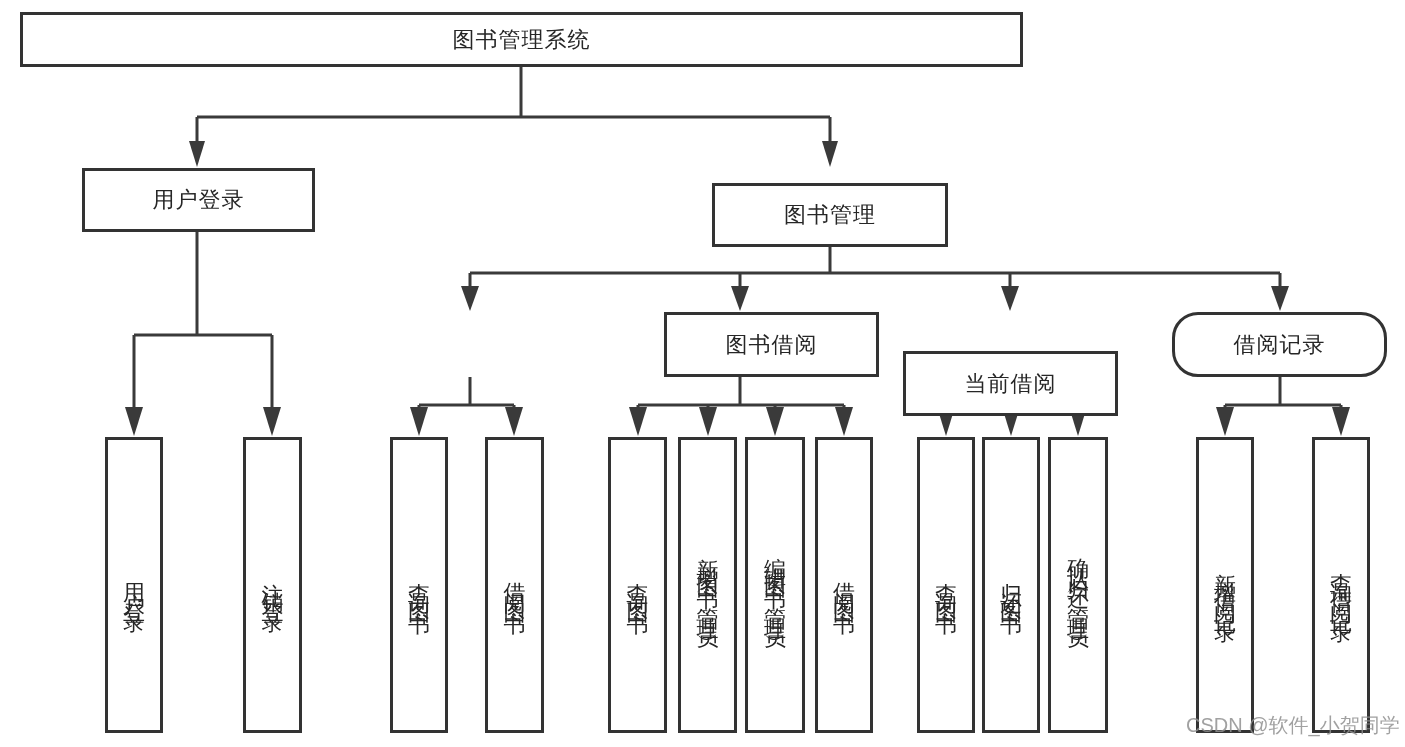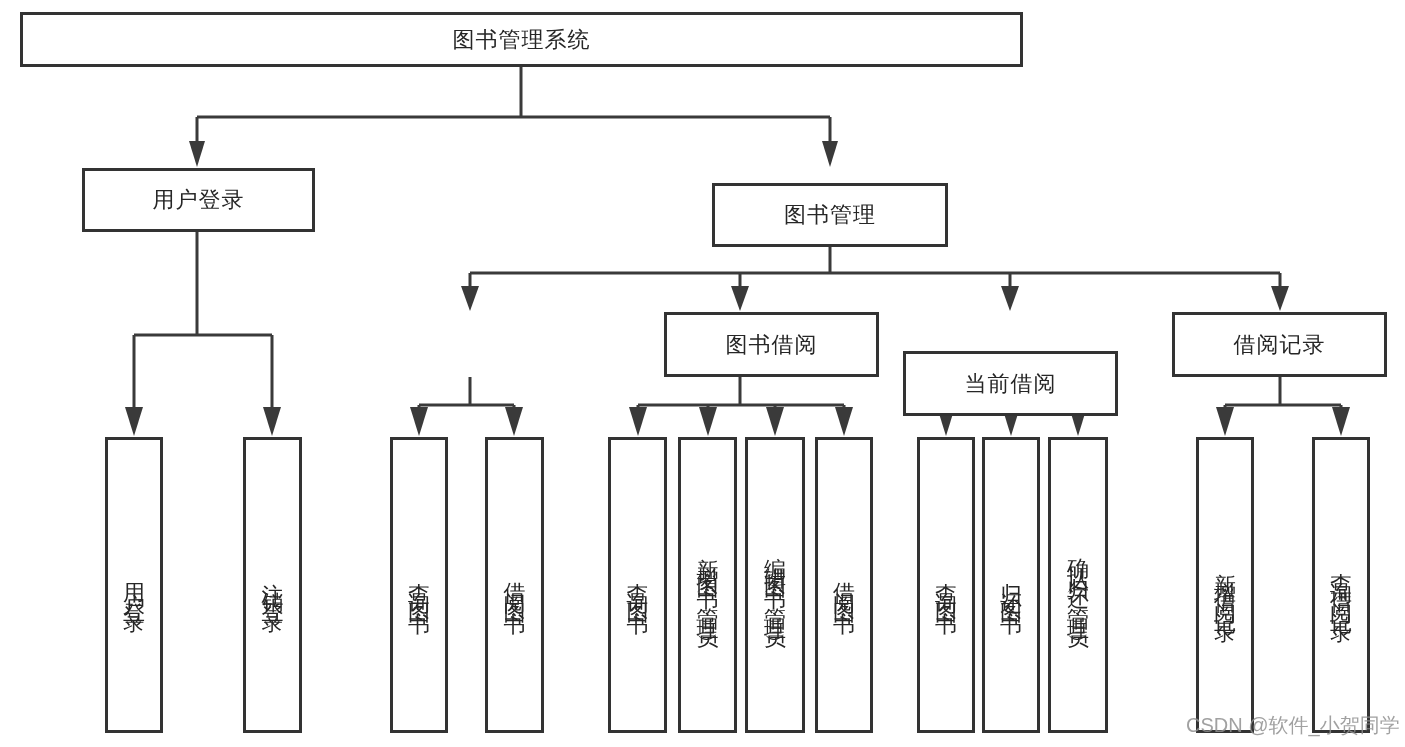--- a/index.html
+++ b/index.html
@@ -36,21 +36,21 @@
   }
   
   .n-root { left: 20px;  top: 12px;  width: 1003px; height: 55px; }
   
   .n-l2a  { left: 82px;  top: 168px; width: 233px;  height: 64px; }
   .n-l2b  { left: 712px; top: 183px; width: 236px;  height: 64px; }
   
   .n-l3a  { left: 363px;  top: 312px; width: 215px; height: 65px; }
   .n-l3b  { left: 664px;  top: 312px; width: 215px; height: 65px; }
   .n-l3c  { left: 903px;  top: 312px; width: 215px; height: 65px; margin-top: 39px; }
-  .n-l3d  { left: 1172px; top: 312px; width: 215px; height: 65px; }
+  .n-l3d  { left: 1172px; top: 312px; width: 215px; height: 65px; border-radius: 26px; }
   
   .leaf   { top: 437px; height: 296px; width: 58px; }
   .lf1  { left: 105px; }
   .lf2  { left: 243px; width: 59px; }
   .lf3  { left: 390px; }
   .lf4  { left: 485px; width: 59px; }
   .lf5  { left: 608px; width: 59px; }
   .lf6  { left: 678px; width: 59px; }
   .lf7  { left: 745px; width: 60px; }
   .lf8  { left: 815px; }

